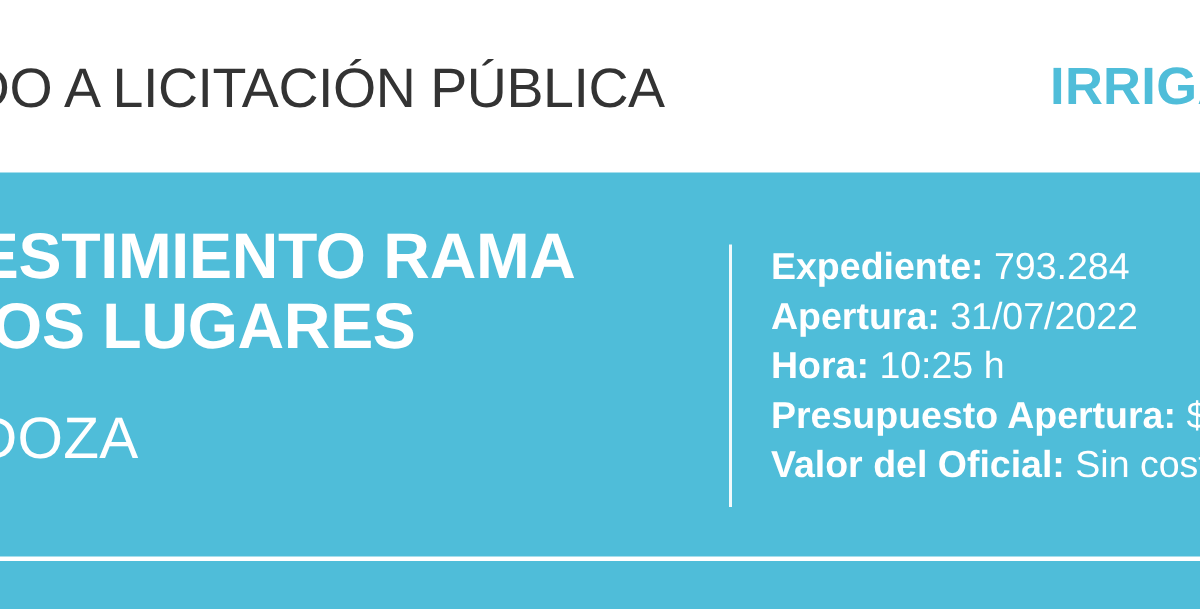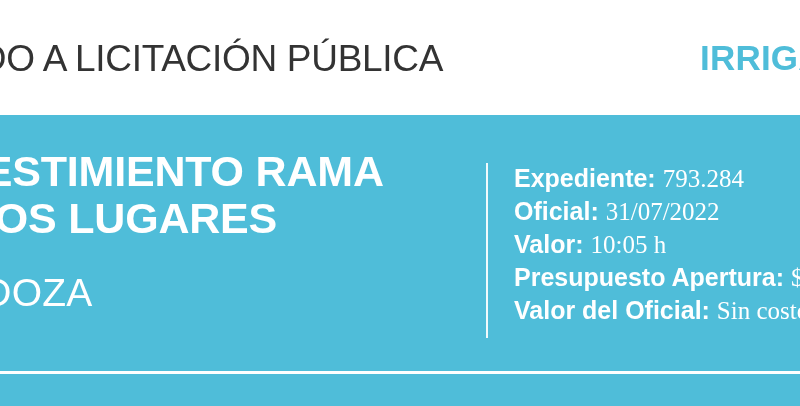--- a/index.html
+++ b/index.html
@@ -123,21 +123,20 @@
     font-size: 25px;
     line-height: 33px;
     color: #ffffff;
   }
   .detail-line .label {
     font-weight: 700;
     text-align: right;
   }
   .detail-line .value {
     font-weight: 400;
-    font-family: Liberation Serif, serif;
   }
 
   
   .hrule {
     position: absolute;
     left: 0;
     top: 371px;
     width: 800px;
     height: 3px;
     background: #ffffff;
@@ -174,26 +173,26 @@
     <div class="subtitle">MENDOZA</div>
 
     <div class="vdivider"></div>
 
     <div class="details">
       <div class="detail-line">
         <span class="label">Expediente:</span>
         <span class="value">793.284</span>
       </div>
       <div class="detail-line">
-        <span class="label">Oficial:</span>
+        <span class="label">Apertura:</span>
         <span class="value">31/07/2022</span>
       </div>
       <div class="detail-line">
-        <span class="label">Valor:</span>
-        <span class="value">10:05 h</span>
+        <span class="label">Hora:</span>
+        <span class="value">10:25 h</span>
       </div>
       <div class="detail-line">
         <span class="label">Presupuesto Apertura:</span>
         <span class="value">$1</span>
       </div>
       <div class="detail-line">
         <span class="label">Valor del Oficial:</span>
         <span class="value">Sin costo</span>
       </div>
     </div>

